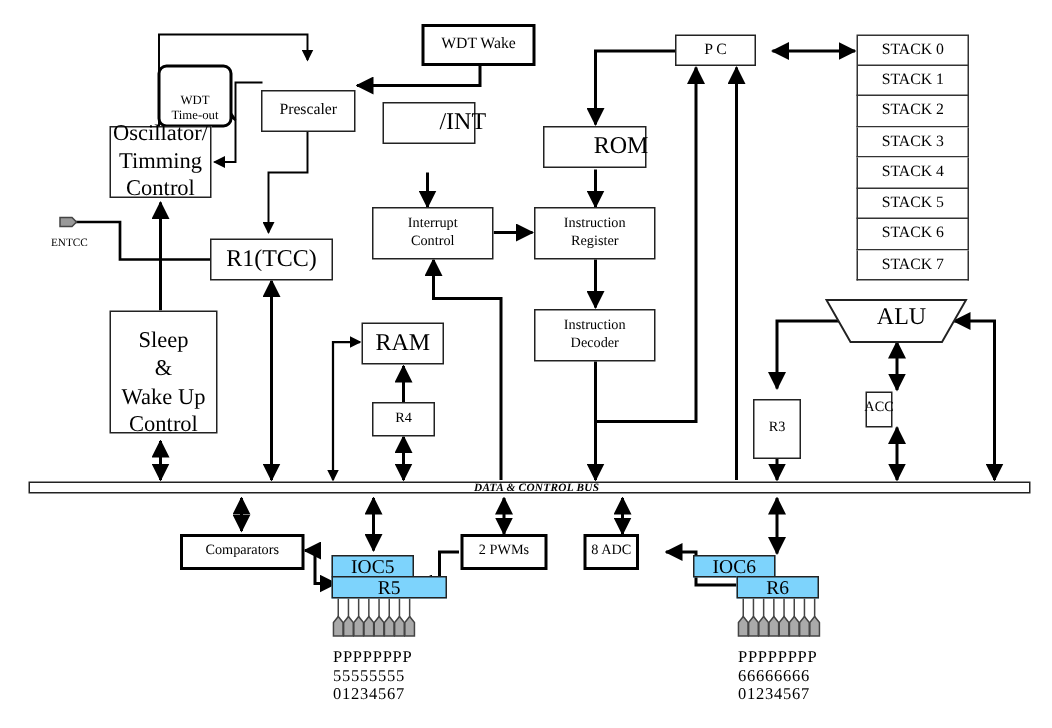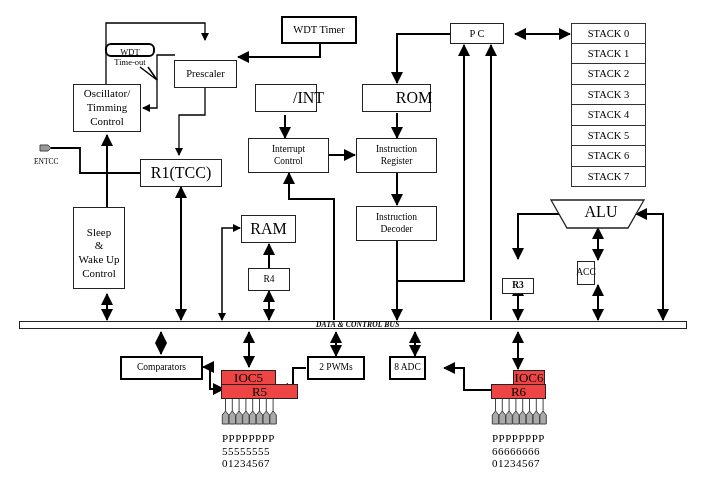--- a/index.html
+++ b/index.html
@@ -2,30 +2,30 @@
 <html><head>
 <meta charset="utf-8">
 <style>
   html, body { margin:0; padding:0; background:#ffffff; }
   body { width:701px; height:485px; position:relative; overflow:hidden; font-family:"Liberation Serif", serif; color:#000; }
   svg { position:absolute; left:0; top:0; }
   .blk { position:absolute; box-sizing:border-box; border:1.3px solid #222; background:#fff; display:flex; align-items:center; justify-content:center; text-align:center; line-height:1.25; }
   .thick { border:2.2px solid #000; }
   .f9 { font-size:9.5px; }
   .f10 { font-size:10.5px; }
-  .f11 { font-size:11px; }
+  .f11 { font-size:15px; }
   .f16 { font-size:16px; }
   .stack { position:absolute; left:571px; top:23px; width:75px; }
   .stack-row { box-sizing:border-box; height:20.5px; border:1.2px solid #333; border-top:none; background:#fff; font-size:10.5px; display:flex; align-items:center; justify-content:center; }
   .stack-row:first-child { border-top:1.2px solid #333; }
-  .reg { position:absolute; box-sizing:border-box; background:#ef4444; border:1.2px solid #222; font-size:13px; text-align:center; line-height:14px; height:15px; }
+  .reg { position:absolute; box-sizing:border-box; background:#7dd3fc; border:1.2px solid #222; font-size:13px; text-align:center; line-height:14px; height:15px; }
   .pins-label { position:absolute; font-size:11px; letter-spacing:0.5px; line-height:12.5px; text-align:left; }
   .bus { position:absolute; left:19px; top:321px; width:668px; height:8px; border:1.2px solid #222; background:#fff; box-sizing:border-box; }
   .bus-label { position:absolute; left:316px; top:320px; font-size:7.5px; font-style:italic; font-weight:bold; letter-spacing:0.2px; }
-  .bubble { position:absolute; left:105px; top:43px; width:50px; height:14px; border:2px solid #000; border-radius:6px; background:#fff; font-size:8.5px; text-align:center; line-height:10px; box-sizing:border-box; padding-top:2px; }
+  .bubble { position:absolute; left:105px; top:43px; width:50px; height:42px; border:2px solid #000; border-radius:6px; background:#fff; font-size:8.5px; text-align:center; line-height:10px; box-sizing:border-box; padding-top:16px; }
   .entcc-label { position:absolute; left:34px; top:157px; font-size:7.5px; }
 </style>
 </head>
 <body>
 
 <svg width="701" height="485">
   <defs>
     <marker id="ah" markerWidth="8" markerHeight="8" refX="7" refY="4" orient="auto" markerUnits="userSpaceOnUse">
       <path d="M0,0 L8,4 L0,8 z" fill="#000"></path>
     </marker>
@@ -152,45 +152,45 @@
         <path d="M526.3,424 V415 L529.5,411 L532.7,415 V424 z"></path>
         <line x1="536.3" y1="399" x2="536.3" y2="412"></line>
         <path d="M533.0999999999999,424 V415 L536.3,411 L539.5,415 V424 z"></path>
         <line x1="543.1" y1="399" x2="543.1" y2="412"></line>
         <path d="M539.9,424 V415 L543.1,411 L546.3000000000001,415 V424 z"></path>
       </g>
   </g>
 </svg>
 
 <div class="blk thick f10" style="left:281px;top:16px;width:76px;height:28px;">
-    <span>WDT Timer</span>
+    <span>WDT Wake</span>
   </div>
 <div class="blk f10" style="left:174px;top:60px;width:63px;height:28px;">
     <span>Prescaler</span>
   </div>
 <div class="bubble">
   <div>WDT</div>
   <div>Time-out</div>
 </div>
 <div class="blk f11" style="left:73px;top:84px;width:68px;height:48px;flex-direction:column;">
   <div>Oscillator/</div>
   <div>Timming</div>
   <div>Control</div>
 </div>
 <div class="entcc-label">ENTCC</div>
 <div class="blk f16" style="left:140px;top:159px;width:82px;height:28px;">
     <span>R1(TCC)</span>
   </div>
-<div class="blk f11" style="left:73px;top:207px;width:52px;height:82px;flex-direction:column;justify-content:center;padding-top:10px;">
+<div class="blk f11" style="left:73px;top:207px;width:72px;height:82px;flex-direction:column;justify-content:flex-start;padding-top:10px;">
   <div>Sleep</div>
   <div>&amp;</div>
   <div>Wake Up</div>
   <div>Control</div>
 </div>
-<div class="blk f16" style="left:255px;top:84px;width:62px;height:28px;padding-left:45px;">
+<div class="blk f16" style="left:255px;top:68px;width:62px;height:28px;padding-left:45px;">
     <span>/INT</span>
   </div>
 <div class="blk f9" style="left:248px;top:138px;width:81px;height:35px;flex-direction:column;">
   <div>Interrupt</div>
   <div>Control</div>
 </div>
 <div class="blk f16" style="left:362px;top:84px;width:69px;height:28px;padding-left:35px;">
     <span>ROM</span>
   </div>
 <div class="blk f9" style="left:356px;top:138px;width:81px;height:35px;flex-direction:column;">
@@ -217,21 +217,21 @@
 </div>
 
 <div class="blk f16" style="left:241px;top:215px;width:55px;height:28px;">
     <span>RAM</span>
   </div>
 <div class="blk f9" style="left:248px;top:268px;width:42px;height:23px;">
     <span>R4</span>
   </div>
 
 <div style="position:absolute;left:581px;top:203px;width:40px;text-align:center;font-size:16px;">ALU</div>
-<div class="blk f9" style="left:502px;top:278px;width:32px;height:16px;font-weight:bold;">
+<div class="blk f9" style="left:502px;top:266px;width:32px;height:40px;">
     <span>R3</span>
   </div>
 <div class="blk f9" style="left:577px;top:261px;width:18px;height:24px;">
     <span>ACC</span>
   </div>
 
 <div class="bus"></div>
 <div class="bus-label">DATA &amp; CONTROL BUS</div>
 
 <div class="blk thick f9" style="left:120px;top:356px;width:83px;height:24px;">
@@ -239,21 +239,21 @@
   </div>
 <div class="blk thick f9" style="left:307px;top:356px;width:58px;height:24px;">
     <span>2 PWMs</span>
   </div>
 <div class="blk thick f9" style="left:389px;top:356px;width:37px;height:24px;">
     <span>8 ADC</span>
   </div>
 
 <div class="reg" style="left:221px;top:370px;width:55px;">IOC5</div>
 <div class="reg" style="left:221px;top:384px;width:77px;">R5</div>
-<div class="reg" style="left:513px;top:370px;width:32px;">IOC6</div>
+<div class="reg" style="left:462px;top:370px;width:55px;">IOC6</div>
 <div class="reg" style="left:491px;top:384px;width:55px;">R6</div>
 
 <div class="pins-label" style="left:222px;top:432px;">
   <div>PPPPPPPP</div>
   <div>55555555</div>
   <div>01234567</div>
 </div>
 <div class="pins-label" style="left:492px;top:432px;">
   <div>PPPPPPPP</div>
   <div>66666666</div>

